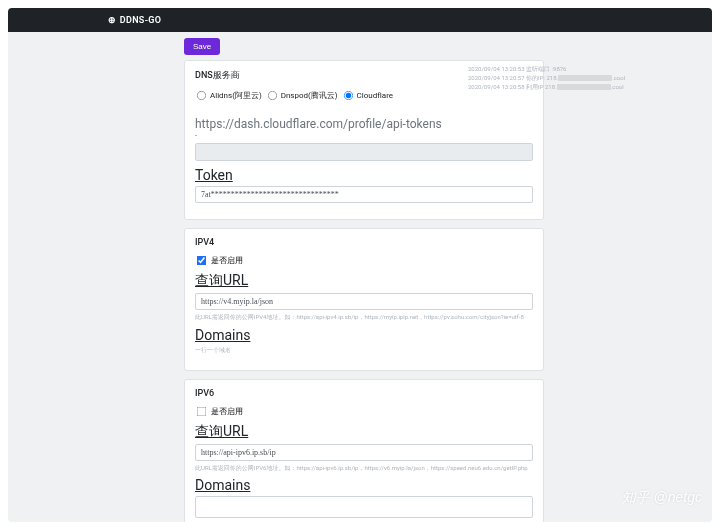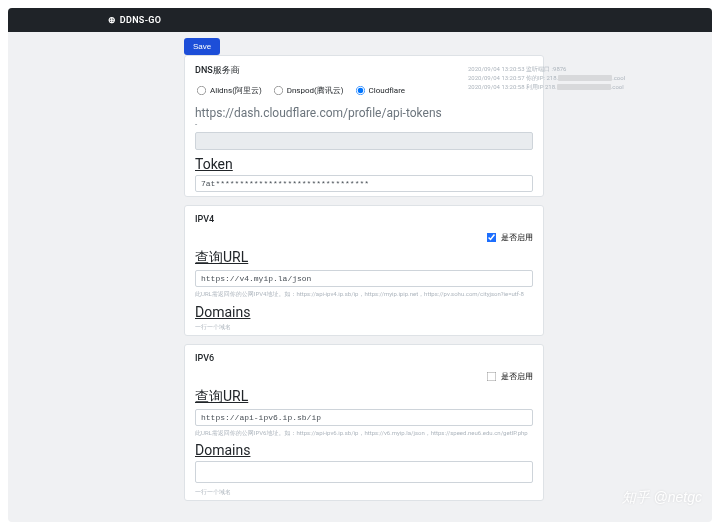--- a/index.html
+++ b/index.html
@@ -2,33 +2,33 @@
 <html><head>
 <meta charset="utf-8">
 <style>
 * { box-sizing: border-box; margin: 0; padding: 0; }
 body { font-family: -apple-system, BlinkMacSystemFont, "Segoe UI", Roboto, sans-serif; background: #f0f1f3; width: 720px; height: 530px; overflow: hidden; font-size: 9px; }
 .frame { position: relative; width: 720px; height: 530px; background: #fff; }
 .inner { position: absolute; left: 8px; top: 8px; right: 8px; bottom: 8px; background: #f0f1f3; border-radius: 4px; overflow: hidden; }
 .topbar { background: #1f2328; color: #fff; height: 24px; display: flex; align-items: center; padding: 0 100px; font-size: 9px; font-weight: 600; letter-spacing: 0.3px; }
 .topbar .logo-icon { margin-right: 4px; font-size: 9px; }
 .page { position: relative; padding: 6px 100px 20px 100px; }
-.save-btn { background: #1d4ed8; color: #fff; border: none; padding: 4px 9px; font-size: 8px; border-radius: 3px; cursor: pointer; margin-left: 76px; }
+.save-btn { background: #6d28d9; color: #fff; border: none; padding: 4px 9px; font-size: 8px; border-radius: 3px; cursor: pointer; margin-left: 76px; margin-bottom: 5px; }
 .main-col { width: 360px; margin-left: 76px; }
-.card { background: #fff; border: 1px solid #dee2e6; border-radius: 3px; padding: 8px 10px 4px 10px; margin-bottom: 8px; }
+.card { background: #fff; border: 1px solid #dee2e6; border-radius: 3px; padding: 8px 10px 16px 10px; margin-bottom: 8px; }
 .card-title { font-size: 9px; color: #212529; margin-bottom: 7px; font-weight: 500; }
-.radio-row { display: flex; gap: 10px; font-size: 8px; color: #212529; margin-bottom: 9px; }
+.radio-row { display: flex; gap: 4px; font-size: 8px; color: #212529; margin-bottom: 15px; }
 .radio-row label { display: flex; align-items: center; gap: 2px; cursor: pointer; }
 .radio-row input { transform: scale(0.7); }
 .help-link { font-size: 12px; color: #6c757d; margin-bottom: 0; display: block; }
 .dash { font-size: 8px; color: #6c757d; margin-bottom: 3px; }
-.input { width: 100%; border: 1px solid #ced4da; border-radius: 2px; padding: 3px 5px; font-size: 8px; color: #495057; background: #fff; font-family: Liberation Mono, monospace; }
+.input { width: 100%; border: 1px solid #ced4da; border-radius: 2px; padding: 3px 5px; font-size: 8px; color: #495057; background: #fff; font-family: Liberation Serif, serif; }
 .input.disabled { background: #e9ecef; color: #6c757d; height: 18px; }
 .label { font-size: 14px; color: #212529; margin-top: 6px; margin-bottom: 3px; display: block; text-decoration: underline; }
-.chk-row { display: flex; align-items: center; gap: 3px; font-size: 8px; margin-bottom: 5px; justify-content: flex-end; }
+.chk-row { display: flex; align-items: center; gap: 3px; font-size: 8px; margin-bottom: 5px; }
 .chk-row input { transform: scale(0.75); accent-color: #1d6efd; }
 textarea.input { resize: none; height: 32px; line-height: 1.3; }
 .hint { font-size: 6px; color: #adb5bd; margin-top: 3px; line-height: 1.3; }
 .logs { position: absolute; left: 460px; top: 32px; font-size: 6px; color: #adb5bd; line-height: 1.5; width: 200px; }
 .logs .row { white-space: nowrap; overflow: hidden; }
 .logs .blur { display: inline-block; background: #d8d9db; color: transparent; border-radius: 1px; height: 6px; vertical-align: middle; }
 .watermark { position: absolute; right: 18px; bottom: 23px; font-size: 14px; color: #fff; font-family: "PingFang SC", sans-serif; text-shadow: 0 0 3px rgba(0,0,0,0.15); opacity: 0.95; font-style: italic;}
 </style>
 </head>
 <body>

